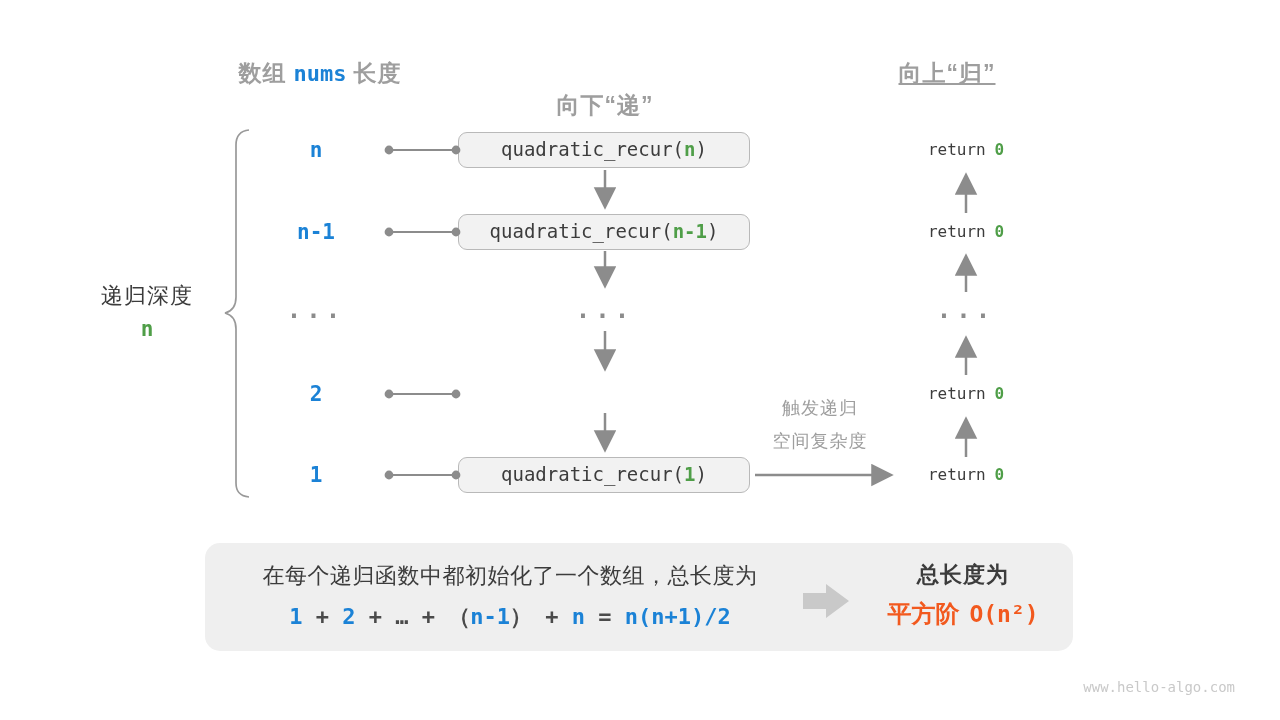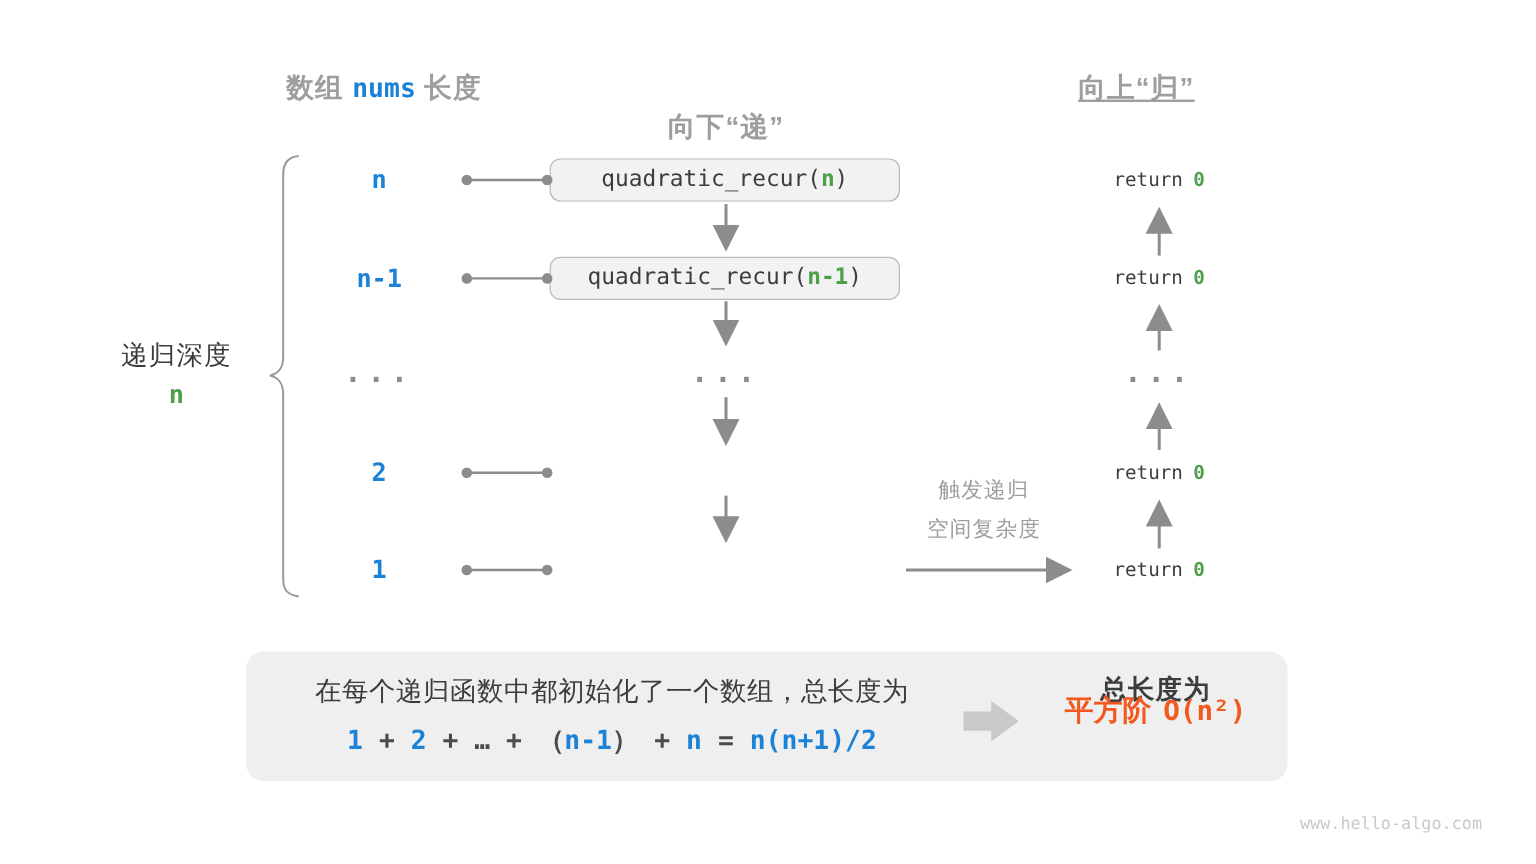--- a/index.html
+++ b/index.html
@@ -32,21 +32,21 @@
   .return-val{color:var(--green);font-weight:bold;margin-left:0.55em;}
   
   .trigger-note{left:758px;top:392px;width:124px;line-height:33px;font-size:18px;font-weight:normal;color:var(--gray_label);letter-spacing:1px;}
   
   .panel{left:205px;top:543px;width:868px;height:108px;background:var(--panel_fill);border-radius:15px;}
   .panel-line1{left:215px;top:561px;width:590px;font-size:22px;color:var(--dark);letter-spacing:0.5px;white-space:nowrap;}
   .panel-formula{left:215px;top:602px;width:590px;font-size:22px;font-weight:bold;white-space:nowrap;}
   .f-blue{color:var(--blue);font-family:"DejaVu Sans Mono",monospace;}
   .f-gray{color:#4a4a4a;}
   .result-title{left:865px;top:560px;width:196px;font-size:22px;font-weight:bold;color:var(--dark);letter-spacing:1px;}
-  .result-value{left:865px;top:576px;width:196px;font-size:24px;font-weight:bold;color:var(--orange);white-space:nowrap;}
+  .result-value{left:865px;top:598px;width:196px;font-size:24px;font-weight:bold;color:var(--orange);white-space:nowrap;}
   .result-code{font-family:"DejaVu Sans Mono",monospace;margin-left:10px;font-size:23px;}
   
   .watermark{left:1035px;top:679px;width:200px;text-align:right;font-size:14px;color:var(--watermark);}
   svg{position:absolute;left:0;top:0;pointer-events:none;}
 </style>
 </head>
 <body>
 
 <div id="canvas">
 
@@ -59,20 +59,21 @@
 
   <div class="abs num-label mono center" style="top:132px;">n</div>
   <div class="abs num-label mono center" style="top:214px;">n-1</div>
   <div class="abs dots mono center" style="left:266px;top:295px;width:100px;">...</div>
   <div class="abs num-label mono center" style="top:376px;">2</div>
   <div class="abs num-label mono center" style="top:457px;">1</div>
 
   <div class="abs call-box mono center" style="top:132px;"><span>quadratic_recur(</span><span class="call-arg">n</span><span>)</span></div>
   <div class="abs call-box mono center" style="top:214px;"><span>quadratic_recur(</span><span class="call-arg">n-1</span><span>)</span></div>
   <div class="abs dots mono center" style="left:555px;top:295px;width:100px;">...</div>
+  <div class="abs call-box mono center" style="top:457px;"><span>quadratic_recur(</span><span class="call-arg">1</span><span>)</span></div>
 
   <div class="abs return-stmt mono center" style="top:132px;"><span>return</span><span class="return-val">0</span></div>
   <div class="abs return-stmt mono center" style="top:214px;"><span>return</span><span class="return-val">0</span></div>
   <div class="abs dots mono center" style="left:916px;top:295px;width:100px;">...</div>
   <div class="abs return-stmt mono center" style="top:376px;"><span>return</span><span class="return-val">0</span></div>
   <div class="abs return-stmt mono center" style="top:457px;"><span>return</span><span class="return-val">0</span></div>
 
   <div class="abs trigger-note center">
     <div>触发递归</div>
     <div>空间复杂度</div>

